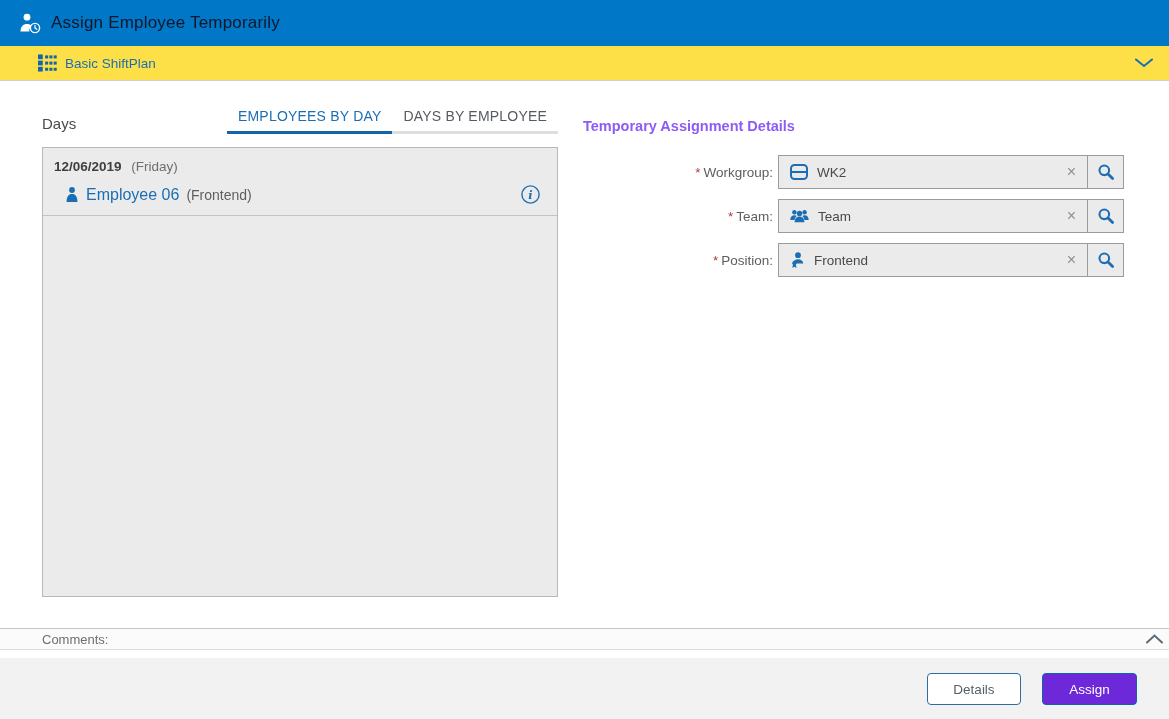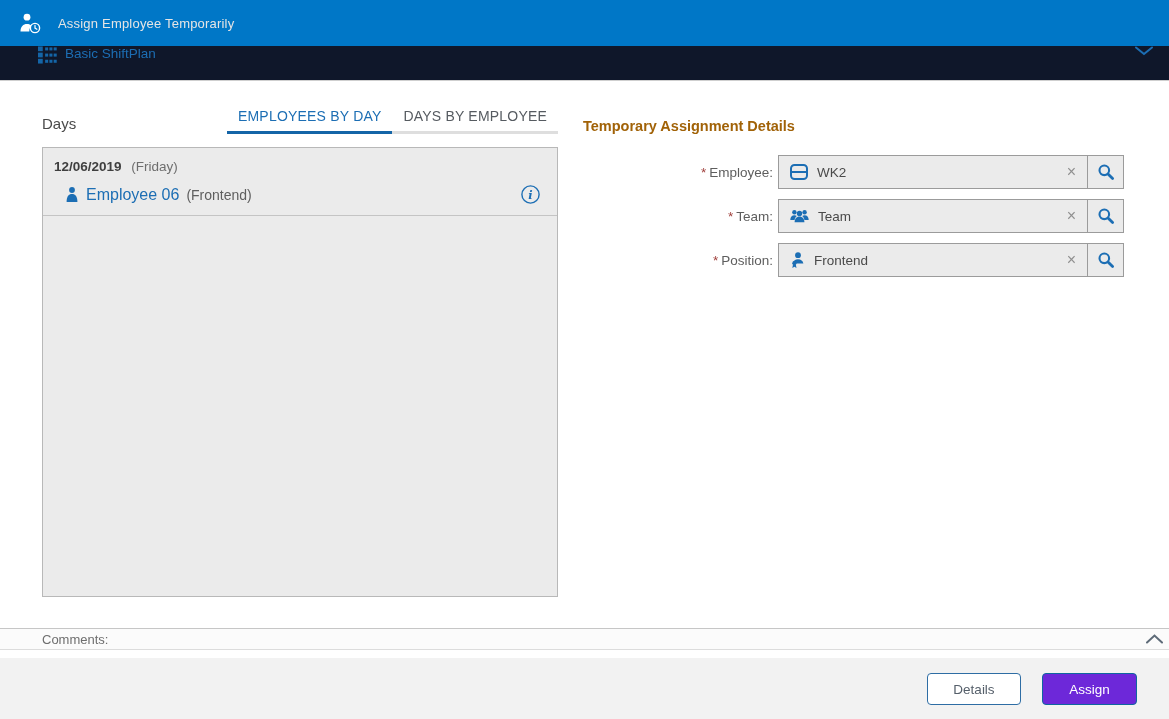--- a/index.html
+++ b/index.html
@@ -9,26 +9,26 @@
     background: #ffffff;
     position: relative;
     overflow: hidden;
     color: #4a4a4a;
   }
   
   .titlebar {
     position: absolute; top: 0; left: 0; width: 1169px; height: 46px;
     background: #0077c7; display: flex; align-items: center; padding-left: 19px;
   }
-  .titlebar .ttl { color: #e5e5e5; font-size: 13px; font-weight: 500; margin-left: 16px; letter-spacing: .2px; }
+  .titlebar .ttl { color: #0f172a; font-size: 17px; font-weight: 500; margin-left: 9px; letter-spacing: .2px; }
   
   .shiftbar {
     position: absolute; top: 46px; left: 0; width: 1169px; height: 35px;
-    background: #0f172a; border-bottom: 1px solid #cfcfcf;
-    display: flex; padding: 0 16px 0 38px;
+    background: #fde047; border-bottom: 1px solid #cfcfcf;
+    display: flex; align-items: center; padding: 0 16px 0 38px;
   }
   .shiftbar .sp-label { color: #1c6eb4; font-size: 13.5px; margin-left: 8px; }
   .shiftbar .chev { margin-left: auto; cursor: pointer; display: flex; }
   
   .days-row {
     position: absolute; left: 42px; top: 103px; width: 516px; height: 31px;
     display: flex; justify-content: space-between; align-items: flex-end;
   }
   .days-label { font-size: 15px; color: #4a4a4a; padding-bottom: 2px; }
   .tabs { display: flex; }
@@ -42,21 +42,21 @@
   }
   .day-group { border-bottom: 1px solid #c4c4c4; }
   .date-row { padding: 11px 8px 3px 11px; font-size: 13.5px; }
   .date-val { font-weight: bold; color: #3f3f3f; }
   .date-day { color: #6e6e6e; margin-left: 6px; }
   .emp-row { display: flex; align-items: center; padding: 7px 16px 10px 23px; }
   .emp-name { color: #1c6eb4; font-size: 16px; margin-left: 8px; cursor: pointer; }
   .emp-pos { color: #5e5e5e; font-size: 14px; margin-left: 7px; }
   .emp-row .info { margin-left: auto; cursor: pointer; display: flex; }
   
-  .details-title { position: absolute; left: 583px; top: 118px; font-size: 14.5px; font-weight: bold; color: #a16207; }
+  .details-title { position: absolute; left: 583px; top: 118px; font-size: 14.5px; font-weight: bold; color: #8b5cf6; }
   .fields { position: absolute; left: 583px; top: 155px; }
   .field-row { display: flex; align-items: center; margin-bottom: 10px; height: 34px; }
   .field-label { width: 190px; text-align: right; font-size: 13.5px; color: #5e5e5e; padding-right: 0; white-space: nowrap; }
   .req { color: #a0403c; margin-right: 3px; }
   .picker {
     width: 346px; height: 34px; margin-left: 5px;
     background: #ebebeb; border: 1px solid #9b9b9b; border-radius: 0;
     display: flex; align-items: center; cursor: pointer;
   }
   .picker-icon { margin-left: 11px; display: flex; }
@@ -161,21 +161,21 @@
     </div>
   </div>
 </div>
 
 <div class="details-title">Temporary Assignment Details</div>
 
 <div class="fields">
 
   <div class="field-row">
     <span class="field-label">
-      <span class="req">*</span><span>Employee:</span>
+      <span class="req">*</span><span>Workgroup:</span>
     </span>
     <div class="picker">
       <span class="picker-icon">
         <svg width="18" height="16" viewBox="0 0 18 16">
           <rect x="1" y="1" width="16" height="14" rx="3.5" fill="none" stroke="#1c6eb4" stroke-width="2"></rect>
           <line x1="1" y1="8" x2="17" y2="8" stroke="#1c6eb4" stroke-width="2"></line>
         </svg>
       </span>
       <span class="picker-value">WK2</span>
       <span class="clear-btn">×</span>

